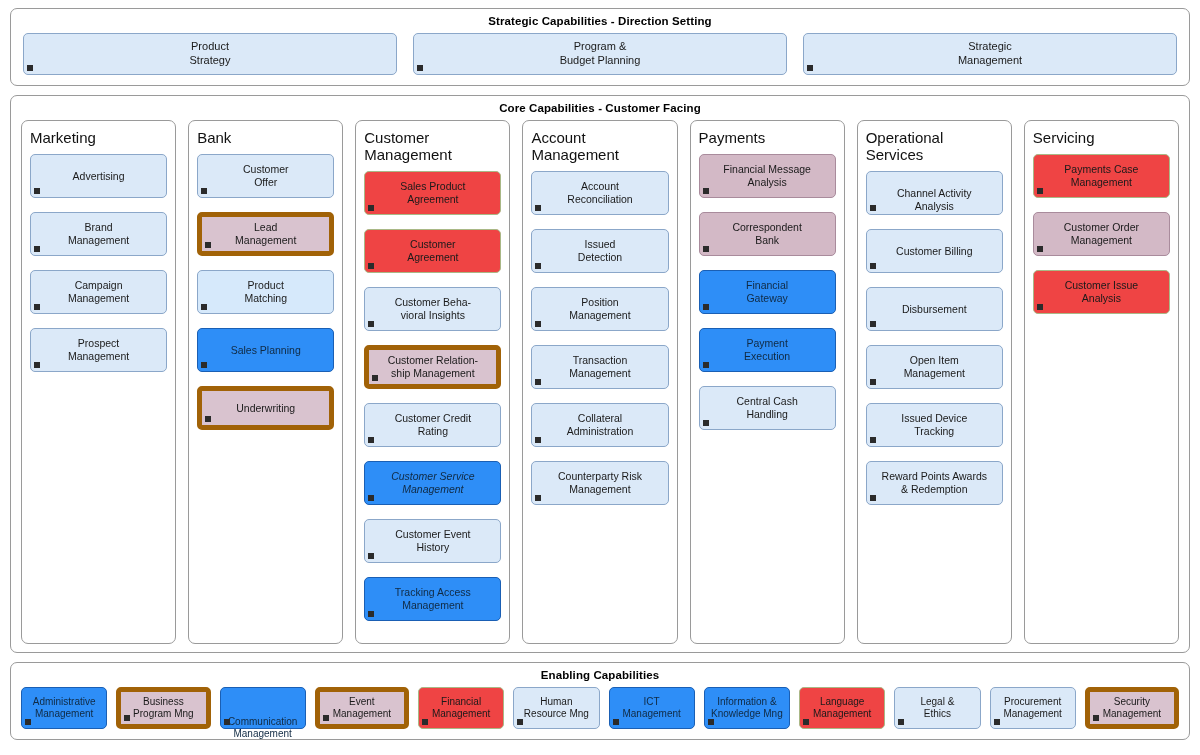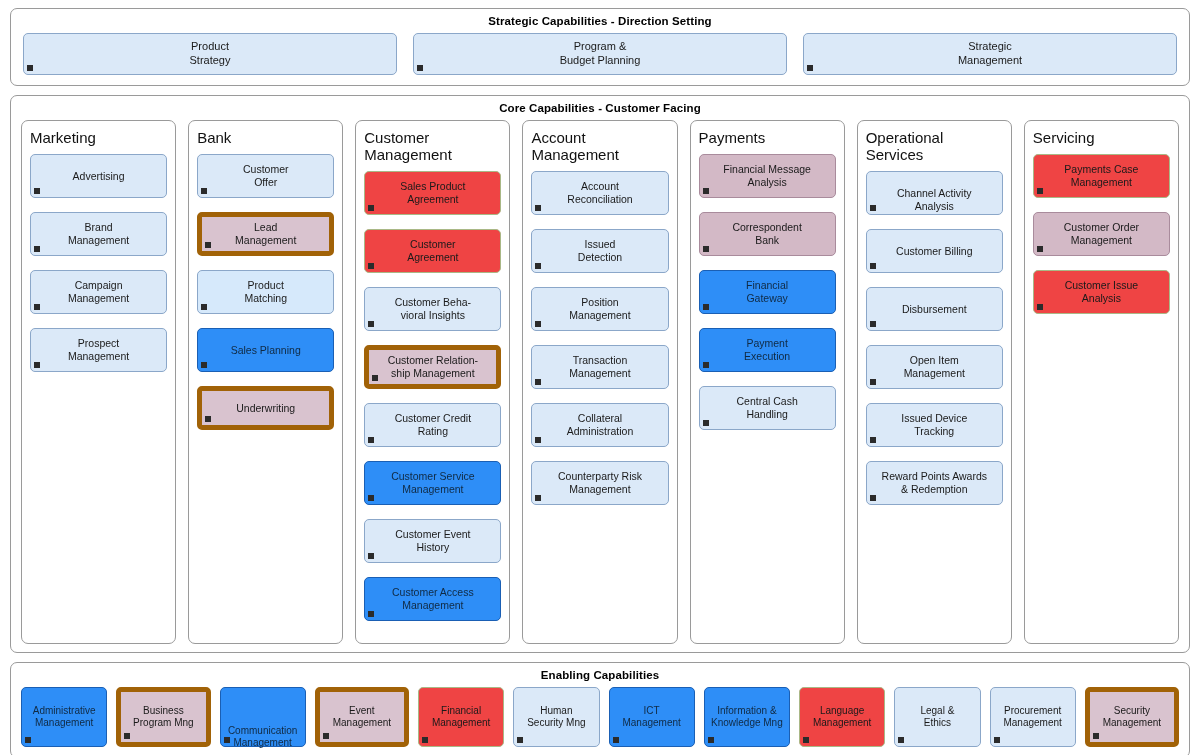--- a/index.html
+++ b/index.html
@@ -122,21 +122,21 @@
   .c-green     { background: #ef4444; border: 1px solid #a9b886; }
 
   
   .enable-row {
     display: flex;
     gap: 9px;
     padding: 0 2px 2px 2px;
   }
   .en-cap {
     flex: 1;
-    height: 60px;
+    height: 42px;
     border-radius: 5px;
     display: flex;
     align-items: center;
     justify-content: center;
     text-align: center;
     line-height: 1.2;
     font-size: 10px;
     position: relative;
     padding: 0 2px;
     box-sizing: border-box;
@@ -248,31 +248,31 @@
             <span style="white-space: pre-line;">Customer Relation-
 ship Management</span>
             <span class="marker"></span>
           </div>
           <div class="cap c-blue">
             <span style="white-space: pre-line;">Customer Credit
 Rating</span>
             <span class="marker"></span>
           </div>
           <div class="cap c-strongblue">
-            <span style="white-space: pre-line;">Customer Service
+            <span style="white-space: pre-line; font-style: italic;">Customer Service
 Management</span>
             <span class="marker"></span>
           </div>
           <div class="cap c-blue">
             <span style="white-space: pre-line;">Customer Event
 History</span>
             <span class="marker"></span>
           </div>
           <div class="cap c-strongblue">
-            <span style="white-space: pre-line;">Customer Access
+            <span style="white-space: pre-line;">Tracking Access
 Management</span>
             <span class="marker"></span>
           </div>
         </div>
         <div class="col">
           <div class="col-title">Account Management</div>
           <div class="cap c-blue">
             <span style="white-space: pre-line;">Account
 Reconciliation</span>
             <span class="marker"></span>
@@ -406,21 +406,21 @@
 Management</span>
           <span class="marker"></span>
         </div>
         <div class="en-cap c-green">
           <span style="white-space: pre-line;">Financial
 Management</span>
           <span class="marker"></span>
         </div>
         <div class="en-cap c-blue">
           <span style="white-space: pre-line;">Human
-Security Mng</span>
+Resource Mng</span>
           <span class="marker"></span>
         </div>
         <div class="en-cap c-strongblue">
           <span style="white-space: pre-line;">ICT
 Management</span>
           <span class="marker"></span>
         </div>
         <div class="en-cap c-strongblue">
           <span style="white-space: pre-line;">Information &amp;
 Knowledge Mng</span>

